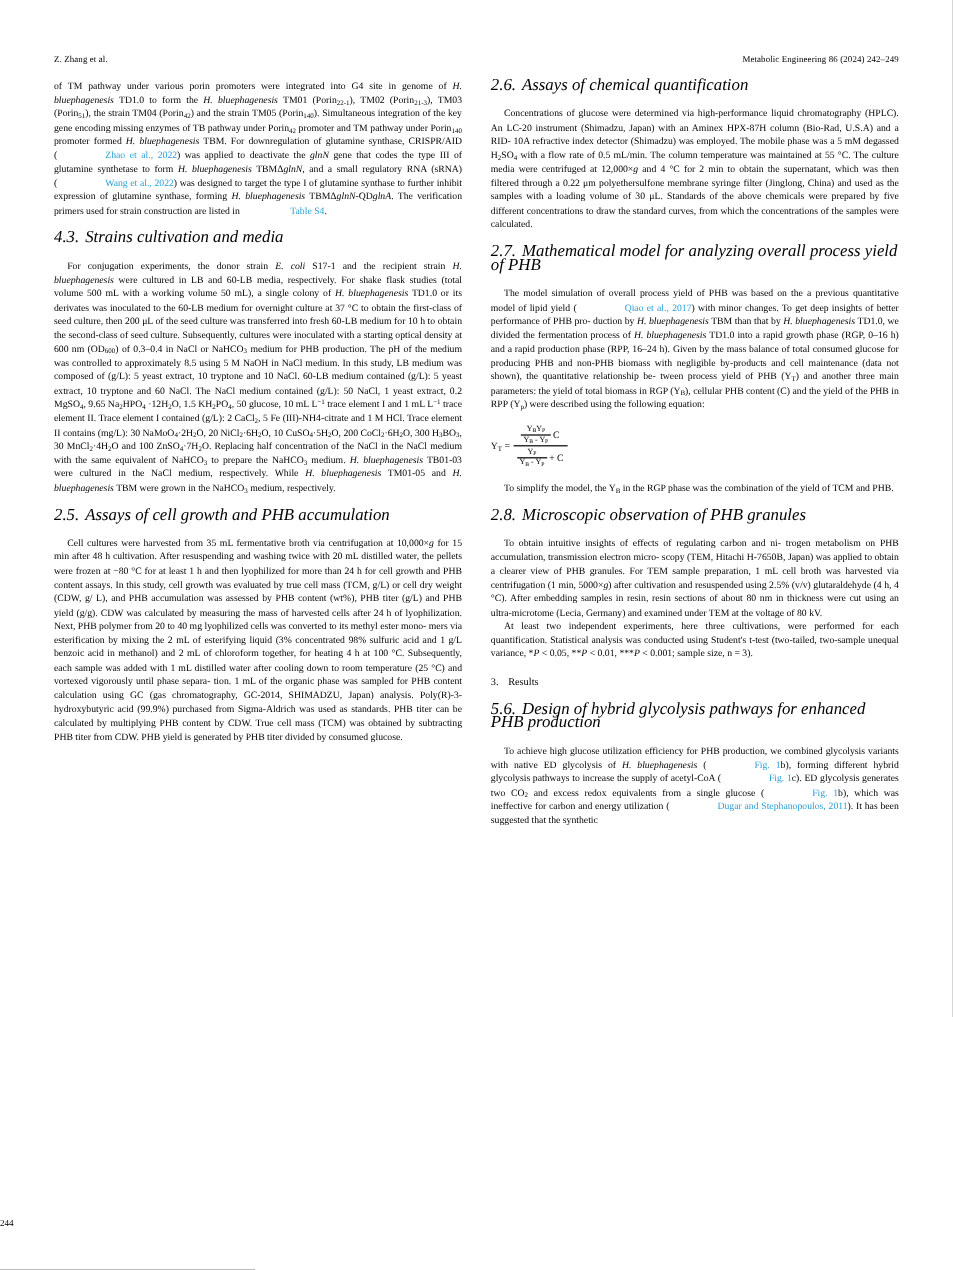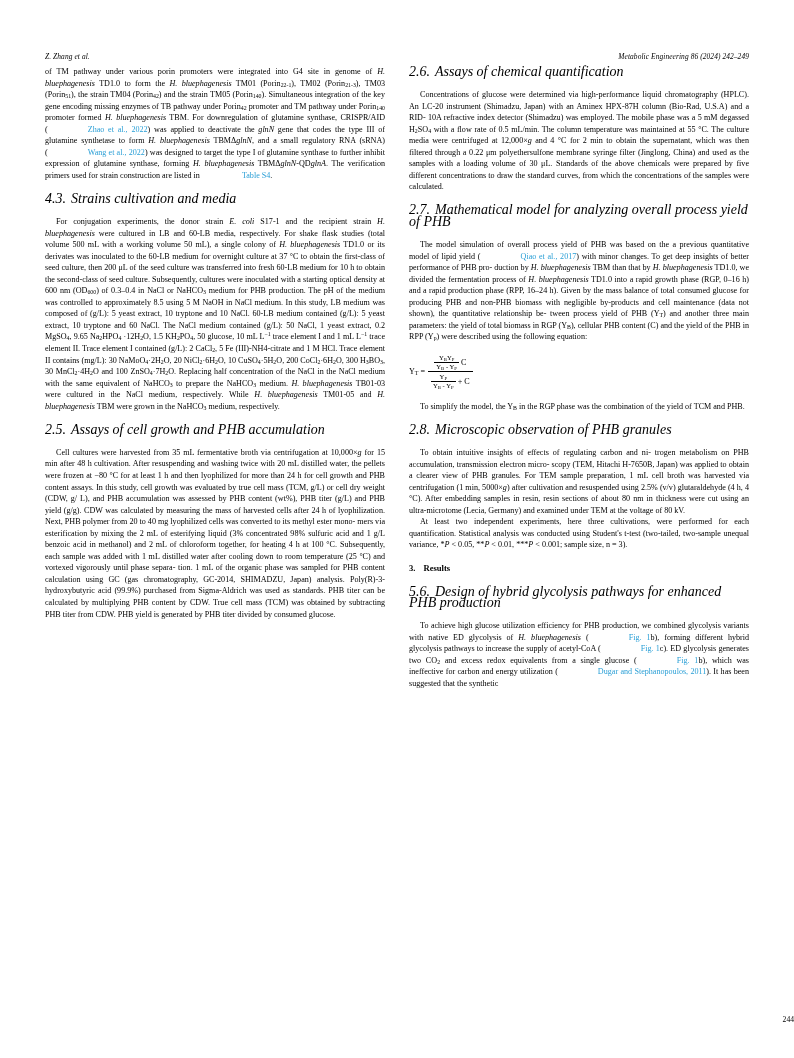--- a/index.html
+++ b/index.html
@@ -22,25 +22,24 @@
     overflow: hidden;
   }
   
   .running-head {
     position: absolute;
     top: 45px;
     left: 45px;
     right: 45px;
     height: 16px;
     font-size: 7.4px;
-    font-style: italic;
     color: #000;
     display: flex;
     justify-content: space-between;
-    align-items: flex-end;
+    align-items: flex-start;
     border-bottom: 0;
   }
   .running-head .rh-left { letter-spacing: .1px; }
   .running-head .rh-right { letter-spacing: .1px; }
 
   
   .columns {
     position: absolute;
     top: 66px;
     left: 45px;
@@ -68,21 +67,21 @@
     font-size: 14px;
     font-style: italic;
     font-weight: normal;
     margin: 11.5px 0 11.5px 0;
     line-height: 11.55px;
   }
   h2.sec .num { margin-right: 5px; }
   h2.sec-bold {
     font-size: 8.6px;
     font-style: normal;
-    font-weight: bold;
+    font-weight: normal;
     margin: 11.5px 0 11.5px 0;
     line-height: 11.55px;
   }
   h2.sec-bold .num { margin-right: 8px; }
 
   i, em { font-style: italic; }
   .lnk { color: #2a9fd6; text-decoration: none; padding-left: 40px; }
   sub { font-size: 0.72em; vertical-align: -0.25em; line-height: 0; }
   sup { font-size: 0.72em; vertical-align: 0.45em; line-height: 0; }
 
@@ -117,24 +116,23 @@
   }
   .smallfrac > .sn { padding: 0 2px 0.5px 2px; }
   .smallfrac > .sd { padding: 0.5px 2px 0 2px; border-top: 1px solid #000; }
 
   
   .folio {
     position: absolute;
     bottom: 34px;
     left: 0;
     right: 0;
-    text-align: right;
+    text-align: left;
     font-size: 7.6px;
     color: #000;
-    padding-left: 12px;
   }
 </style>
 </head>
 <body>
 
 <div class="page">
 
   <div class="running-head">
     <span class="rh-left">Z. Zhang et al.</span>
     <span class="rh-right">Metabolic Engineering 86 (2024) 242–249</span>

